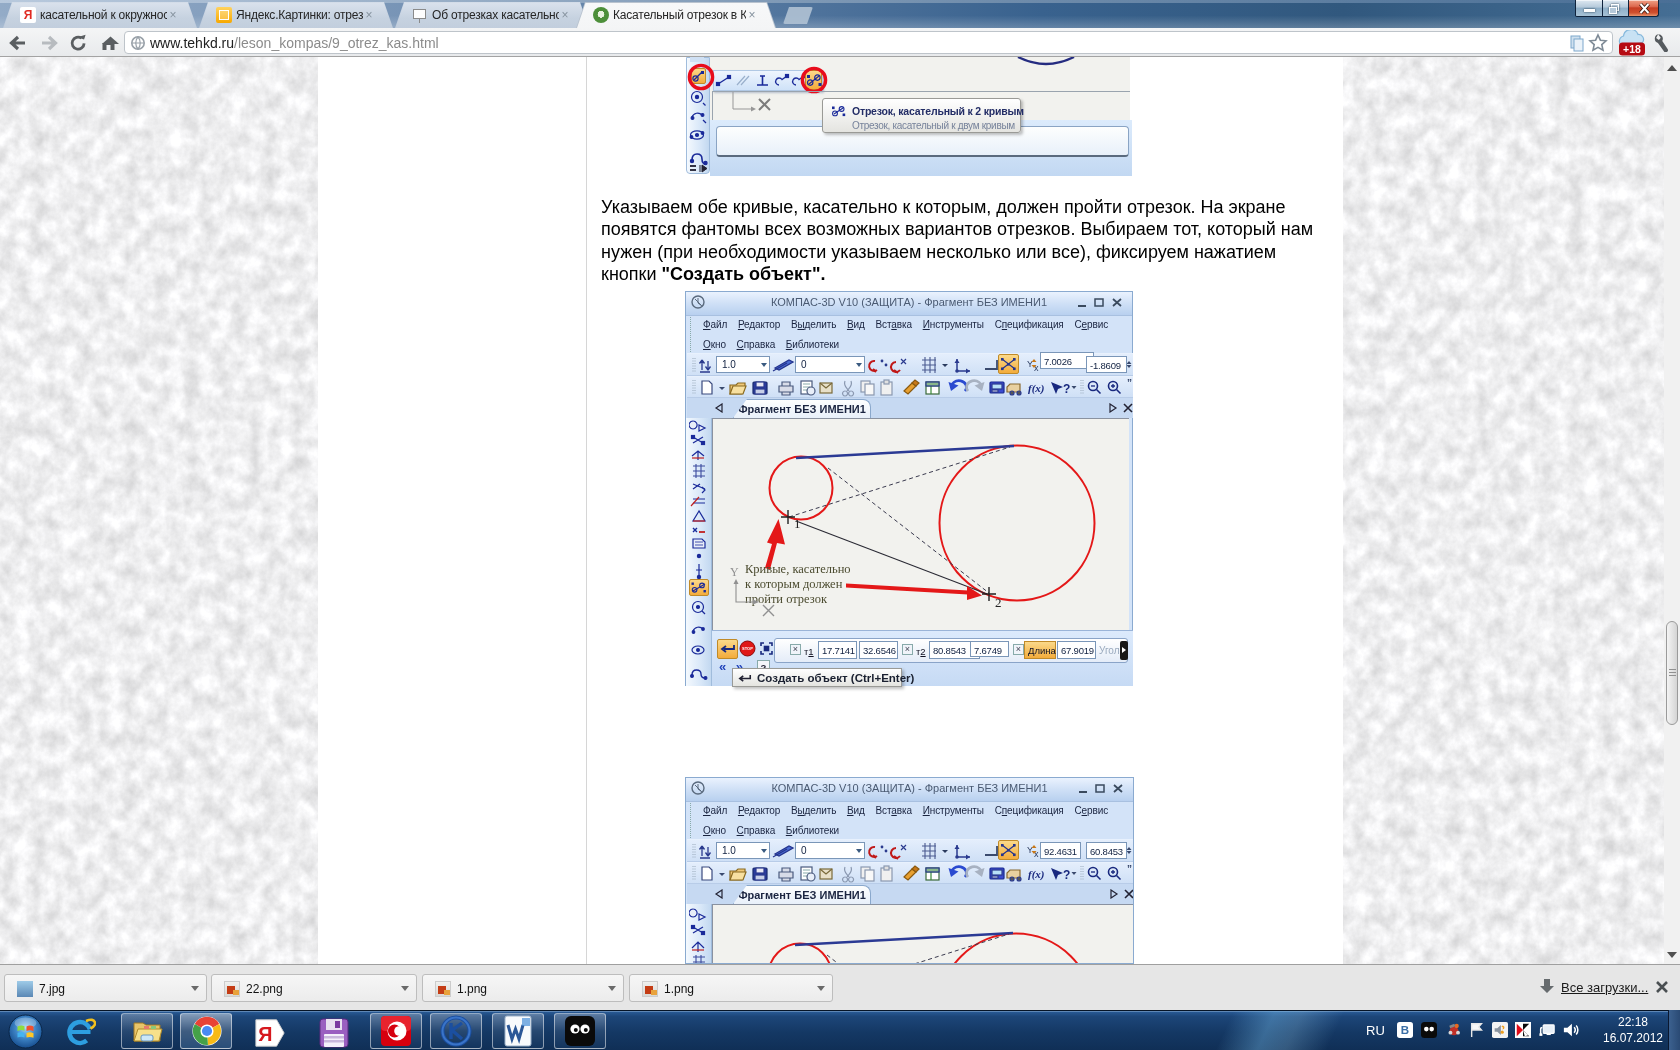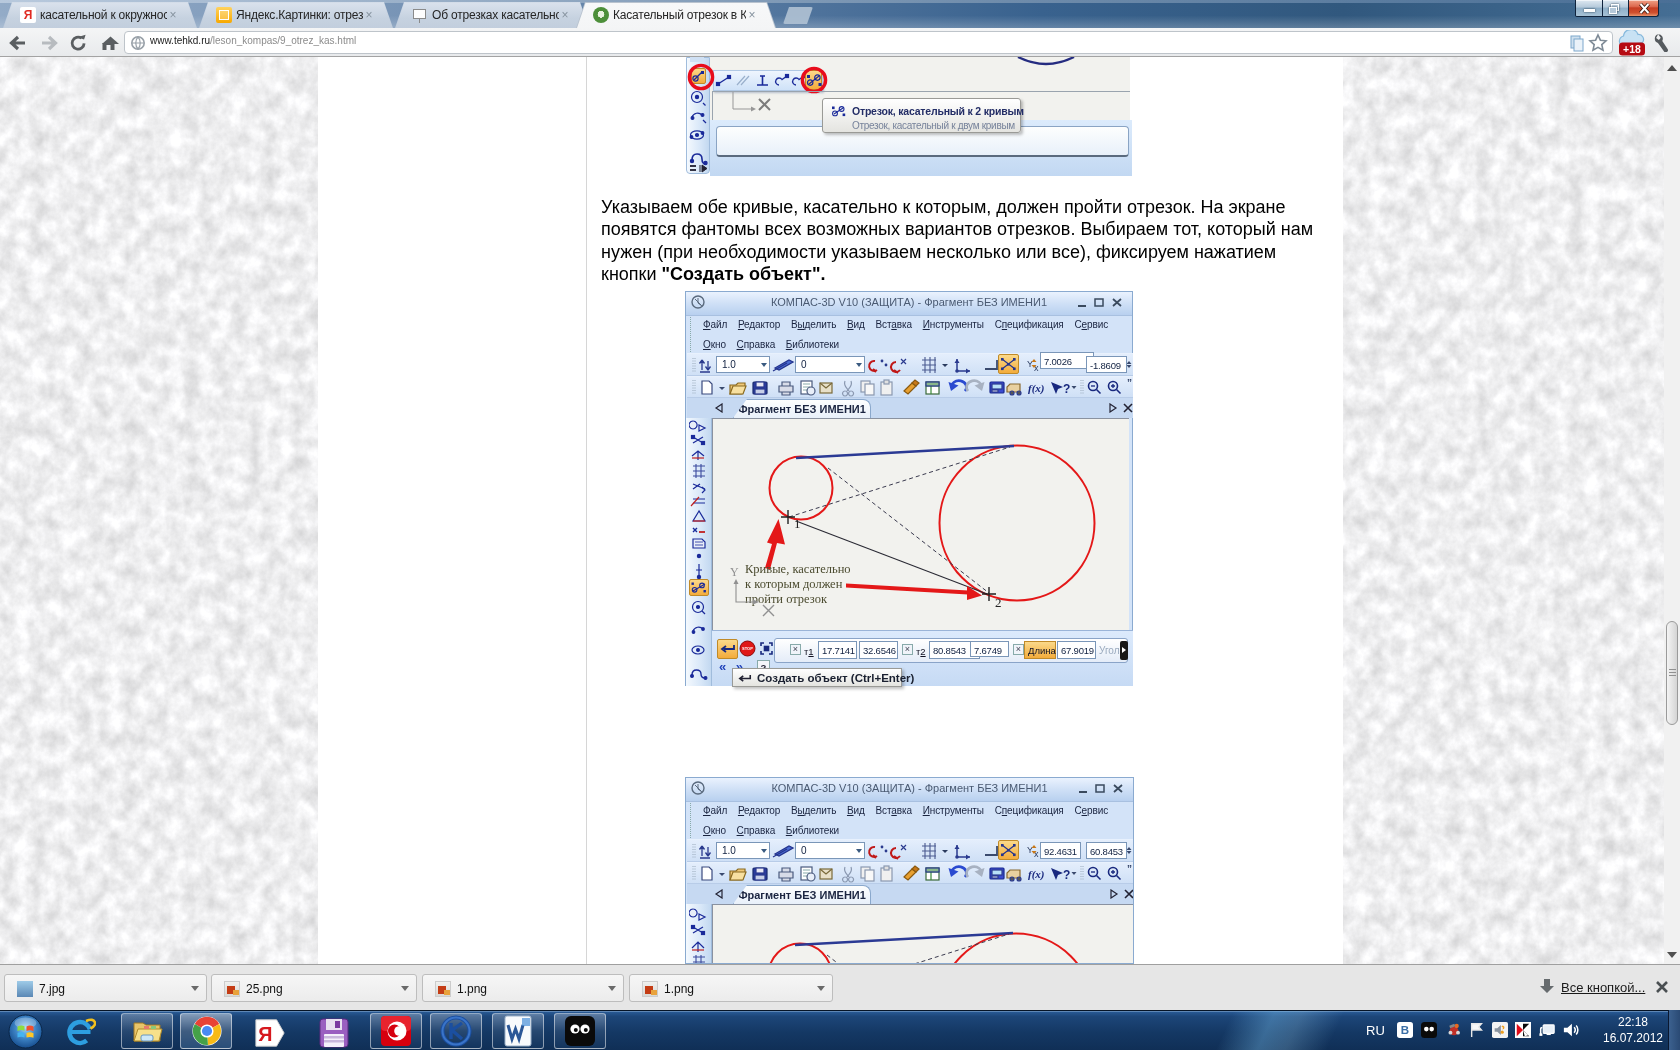--- a/index.html
+++ b/index.html
@@ -20,21 +20,21 @@
 .tab .cl{position:absolute;right:18px;top:7px;width:12px;height:12px;font-size:12px;line-height:12px;color:#86939f;text-align:center}
 #newtab{position:absolute;left:783px;top:7px;width:30px;height:17px;background:#b0c2d4;clip-path:polygon(6px 0,100% 0,calc(100% - 6px) 100%,0 100%);opacity:.9;border-radius:2px}
 
 .winbtn{position:absolute;top:0;height:17px;border:1px solid #10233c;border-top:none;box-shadow:inset 0 1px 0 rgba(255,255,255,.6)}
 #btnmin{left:1575px;width:28px;background:linear-gradient(#dfe9f2 0%,#b5c9da 45%,#8fafc8 50%,#a7c2d6 100%);border-radius:0 0 0 2px}
 #btnmax{left:1602px;width:27px;background:linear-gradient(#dfe9f2 0%,#b5c9da 45%,#8fafc8 50%,#a7c2d6 100%)}
 #btncls{left:1628px;width:31px;background:linear-gradient(#f0a085 0%,#dd6a50 40%,#c63d22 50%,#d0512f 80%,#e8936b 100%);border-radius:0 0 3px 0}
 
 #tbar{position:absolute;left:0;top:28px;width:1680px;height:29px;background:linear-gradient(#f4f5f6,#e8eaec);border-bottom:1px solid #a3a3a3}
 #omni{position:absolute;left:124px;top:31px;width:1489px;height:23px;background:#fff;border:1px solid #bec4ca;border-radius:4px}
-#url{position:absolute;left:150px;top:35px;font-size:10px;color:#202020;white-space:nowrap}
+#url{position:absolute;left:150px;top:35px;font-size:14px;color:#202020;white-space:nowrap}
 #url span{color:#8b8b8b}
 
 #content{position:absolute;left:0;top:57px;width:1664px;height:908px;background:#e9e9e9;overflow:hidden}
 .para{position:absolute;font-size:18px;line-height:22.33px;color:#000;white-space:nowrap;letter-spacing:0px}
 
 .kwin{border:1px solid #8aaad0;background:#d3e3f8}
 .ktitle{position:absolute;left:0;top:0;width:100%;height:24px;background:linear-gradient(#eaf2fe 0%,#cfe0f6 50%,#b8d0ef 100%);border-bottom:1px solid #a8c0e0}
 .ktitle .tx{position:absolute;top:4px;width:100%;text-align:center;font-size:11px;color:#4a5a72;white-space:nowrap}
 .kmenu{position:absolute;font-size:10px;color:#1a2440;white-space:nowrap;letter-spacing:-0.1px}
 .ktool{position:absolute;background:linear-gradient(#e4eefc,#cfe0f6);border-top:1px solid #e8f1fd;border-bottom:1px solid #b8cce8}
@@ -669,21 +669,21 @@
     <div class="dli" style="left:4px;width:203px">
         <div class="ic" style="background:linear-gradient(#9ecbe8,#5b88b5)"></div>
         <div class="nm">7.jpg</div>
         <div class="ar"></div>
       </div>
     <div class="dli" style="left:211px;width:206px">
         <div class="ic" style="background:linear-gradient(#f0f0ee,#d8d8d4);border:1px solid #ccc">
           <div style="position:absolute;left:2px;top:4px;width:8px;height:8px;background:#c43c14"></div>
           <div style="position:absolute;left:8px;top:8px;width:6px;height:5px;background:#e8a23c"></div>
         </div>
-        <div class="nm">25.png</div>
+        <div class="nm">22.png</div>
         <div class="ar"></div>
       </div>
     <div class="dli" style="left:422px;width:202px">
         <div class="ic" style="background:linear-gradient(#f0f0ee,#d8d8d4);border:1px solid #ccc">
           <div style="position:absolute;left:2px;top:4px;width:8px;height:8px;background:#c43c14"></div>
           <div style="position:absolute;left:8px;top:8px;width:6px;height:5px;background:#e8a23c"></div>
         </div>
         <div class="nm">1.png</div>
         <div class="ar"></div>
       </div>
@@ -691,21 +691,21 @@
         <div class="ic" style="background:linear-gradient(#f0f0ee,#d8d8d4);border:1px solid #ccc">
           <div style="position:absolute;left:2px;top:4px;width:8px;height:8px;background:#c43c14"></div>
           <div style="position:absolute;left:8px;top:8px;width:6px;height:5px;background:#e8a23c"></div>
         </div>
         <div class="nm">1.png</div>
         <div class="ar"></div>
       </div>
     <svg class="abs" style="left:1540px;top:13px" width="14" height="16" viewBox="0 0 14 16">
         <path d="M4 1 H10 V8 H14 L7 15 L0 8 H4 Z" fill="#666b6e"></path>
       </svg>
-    <div class="abs" style="left:1561px;top:15px;font-size:13px;color:#1a1a1a;text-decoration:underline">Все кнопкой...</div>
+    <div class="abs" style="left:1561px;top:15px;font-size:13px;color:#1a1a1a;text-decoration:underline">Все загрузки...</div>
     <svg class="abs" style="left:1656px;top:16px" width="12" height="12" viewBox="0 0 12 12">
         <path d="M1 1 L11 11 M11 1 L1 11" stroke="#4a4f52" stroke-width="2.6"></path>
       </svg>
   </div>
 
   <div id="task">
     <div style="position:absolute;left:1150px;top:0;width:260px;height:40px;background:linear-gradient(115deg,transparent 30%,rgba(120,190,235,.38) 45%,rgba(160,215,245,.25) 55%,transparent 70%)"></div>
     <svg class="abs" style="left:7px;top:2px" width="37" height="37" viewBox="0 0 37 37">
       <defs>
           <radialGradient id="orb" cx="50%" cy="40%" r="75%">

